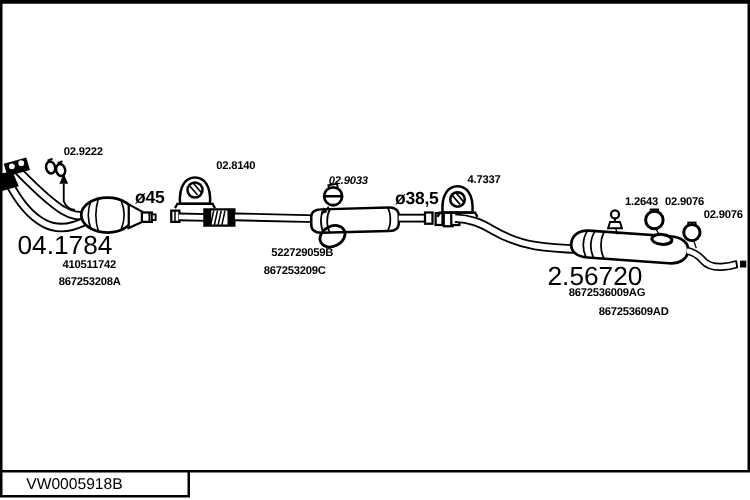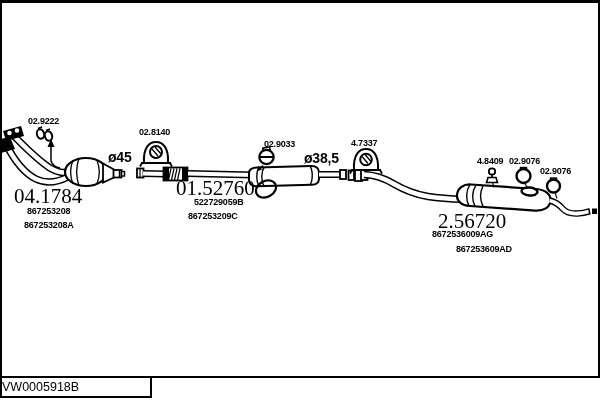--- a/index.html
+++ b/index.html
@@ -3,26 +3,26 @@
 <meta charset="utf-8">
 <style>
   html,body{margin:0;padding:0;background:#fff;}
   #stage{position:relative;width:600px;height:400px;background:#fff;overflow:hidden;
          font-family:"Liberation Sans",sans-serif;color:#000;}
   #frame{position:absolute;left:0;top:0;width:600px;height:378px;box-sizing:border-box;
          border-top:3px solid #000;border-left:2px solid #000;border-right:2px solid #000;
          border-bottom:2px solid #000;}
   #footer-box{position:absolute;left:0;top:376px;width:152px;height:22px;box-sizing:border-box;
          border:2px solid #000;background:#fff;display:flex;align-items:center;
-         padding-left:0;font-size:12.5px;}
+         padding-left:19px;font-size:12.5px;}
   svg{position:absolute;left:0;top:0;}
   .lbl{position:absolute;font-size:9px;font-weight:bold;letter-spacing:-0.2px;
+       line-height:1;white-space:nowrap;margin-left:23px;}
+  .big{position:absolute;font-size:21px;font-weight:400;letter-spacing:0;
        line-height:1;white-space:nowrap;}
-  .big{position:absolute;font-size:21px;font-weight:400;letter-spacing:0;
-       line-height:1;white-space:nowrap;font-family:Liberation Serif, serif;}
   .dim{position:absolute;font-size:14px;font-weight:bold;letter-spacing:-0.2px;
        line-height:1;white-space:nowrap;}
 </style>
 </head>
 <body>
 
 <div id="stage">
   <div id="frame"></div>
 
   <svg width="600" height="400" viewBox="0 0 600 400">
@@ -160,33 +160,32 @@
     </g>
     <g>
       <rect x="550.5" y="178" width="6" height="3.8" fill="#fff" stroke="#000" stroke-width="1.4"></rect>
       <circle cx="553.5" cy="186" r="6.5" fill="#fff" stroke="#000" stroke-width="2.4"></circle>
       <path d="M555,192.5 L557,198.5" stroke="#000" stroke-width="1.1"></path>
     </g>
   </svg>
 
   <div class="lbl" style="left:28px;top:117px;">02.9222</div>
   <div class="big" style="left:14px;top:186px;">04.1784</div>
-  <div class="lbl" style="left:27px;top:207px;">867253208</div>
+  <div class="lbl" style="left:27px;top:207px;">410511742</div>
   <div class="lbl" style="left:24px;top:221px;">867253208A</div>
   <div class="dim" style="left:108px;top:150px;">ø45</div>
 
-  <div class="lbl" style="left:139px;top:128px;">02.8140</div>
-  <div class="big" style="left:176px;top:178px;">01.52760</div>
+  <div class="lbl" style="left:150px;top:128px;">02.8140</div>
   <div class="lbl" style="left:194px;top:198px;">522729059B</div>
   <div class="lbl" style="left:188px;top:212px;">867253209C</div>
-  <div class="lbl" style="left:264px;top:140px;">02.9033</div>
-  <div class="dim" style="left:304px;top:151px;">ø38,5</div>
+  <div class="lbl" style="left:240px;top:140px;font-style:italic;">02.9033</div>
+  <div class="dim" style="left:316px;top:151px;">ø38,5</div>
 
   <div class="lbl" style="left:351px;top:139px;">4.7337</div>
-  <div class="lbl" style="left:477px;top:157px;">4.8409</div>
+  <div class="lbl" style="left:477px;top:157px;">1.2643</div>
   <div class="lbl" style="left:509px;top:157px;">02.9076</div>
   <div class="lbl" style="left:540px;top:167px;">02.9076</div>
   <div class="big" style="left:438px;top:211px;">2.56720</div>
   <div class="lbl" style="left:432px;top:230px;">8672536009AG</div>
   <div class="lbl" style="left:456px;top:245px;">867253609AD</div>
 
   <div id="footer-box">
     <span>VW0005918B</span>
   </div>
 </div>

